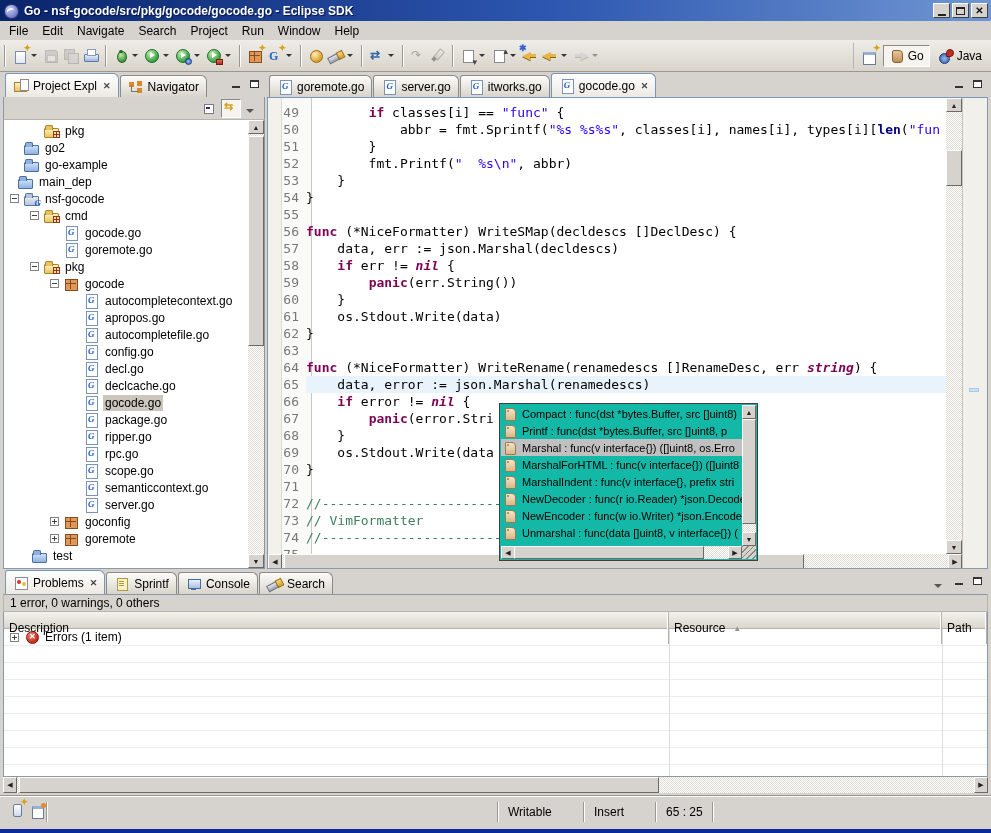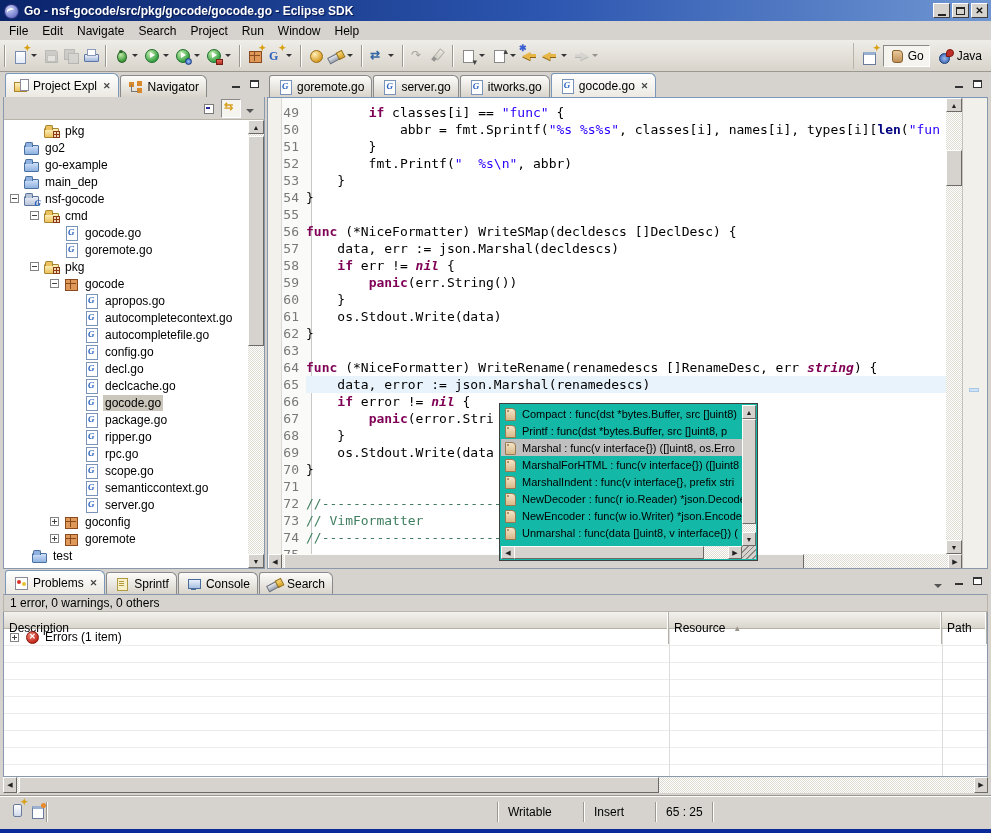--- a/index.html
+++ b/index.html
@@ -445,21 +445,21 @@
           <div class="trow" style="padding-left: 6px;">
             <span class="expspace"></span>
             <span class="ic ic-folder-blue"></span>
             <span class="lbl">go2</span>
           </div>
           <div class="trow" style="padding-left: 6px;">
             <span class="expspace"></span>
             <span class="ic ic-folder-blue"></span>
             <span class="lbl">go-example</span>
           </div>
-          <div class="trow" style="padding-left: 6px;">
+          <div class="trow" style="">
             <span class="expspace"></span>
             <span class="ic ic-folder-blue"></span>
             <span class="lbl">main_dep</span>
           </div>
           <div class="trow" style="padding-left: 6px;">
             <span class="expbox"></span>
             <span class="ic ic-project-go">
               <span class="ovl-go">G</span>
             </span>
             <span class="lbl">nsf-gocode</span>
@@ -489,26 +489,26 @@
             <span class="lbl">pkg</span>
           </div>
           <div class="trow" style="padding-left: 46px;">
             <span class="expbox"></span>
             <span class="ic ic-package"></span>
             <span class="lbl">gocode</span>
           </div>
           <div class="trow" style="padding-left: 66px;">
             <span class="expspace"></span>
             <span class="ic ic-gofile"></span>
+            <span class="lbl">autocompletecontext.go</span>
+          </div>
+          <div class="trow" style="padding-left: 66px;">
+            <span class="expspace"></span>
+            <span class="ic ic-gofile"></span>
             <span class="lbl">apropos.go</span>
-          </div>
-          <div class="trow" style="padding-left: 66px;">
-            <span class="expspace"></span>
-            <span class="ic ic-gofile"></span>
-            <span class="lbl">autocompletecontext.go</span>
           </div>
           <div class="trow" style="padding-left: 66px;">
             <span class="expspace"></span>
             <span class="ic ic-gofile"></span>
             <span class="lbl">autocompletefile.go</span>
           </div>
           <div class="trow" style="padding-left: 66px;">
             <span class="expspace"></span>
             <span class="ic ic-gofile"></span>
             <span class="lbl">config.go</span>

